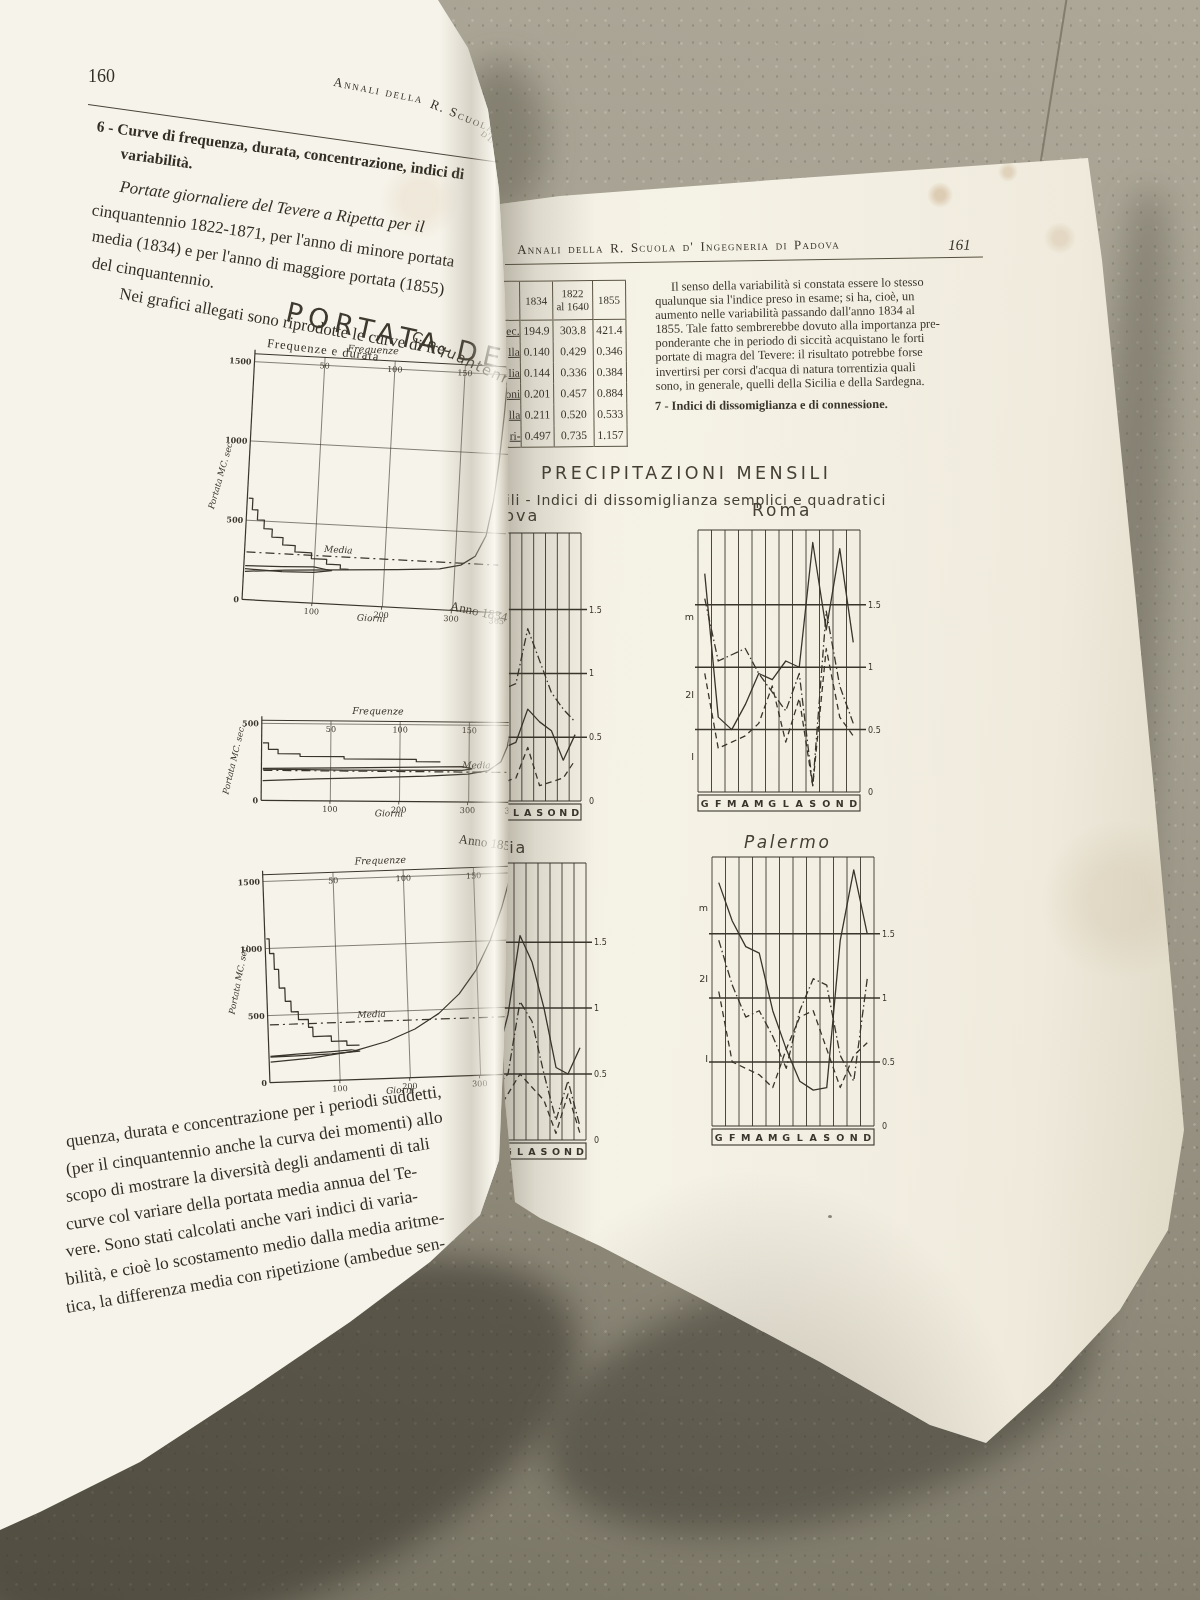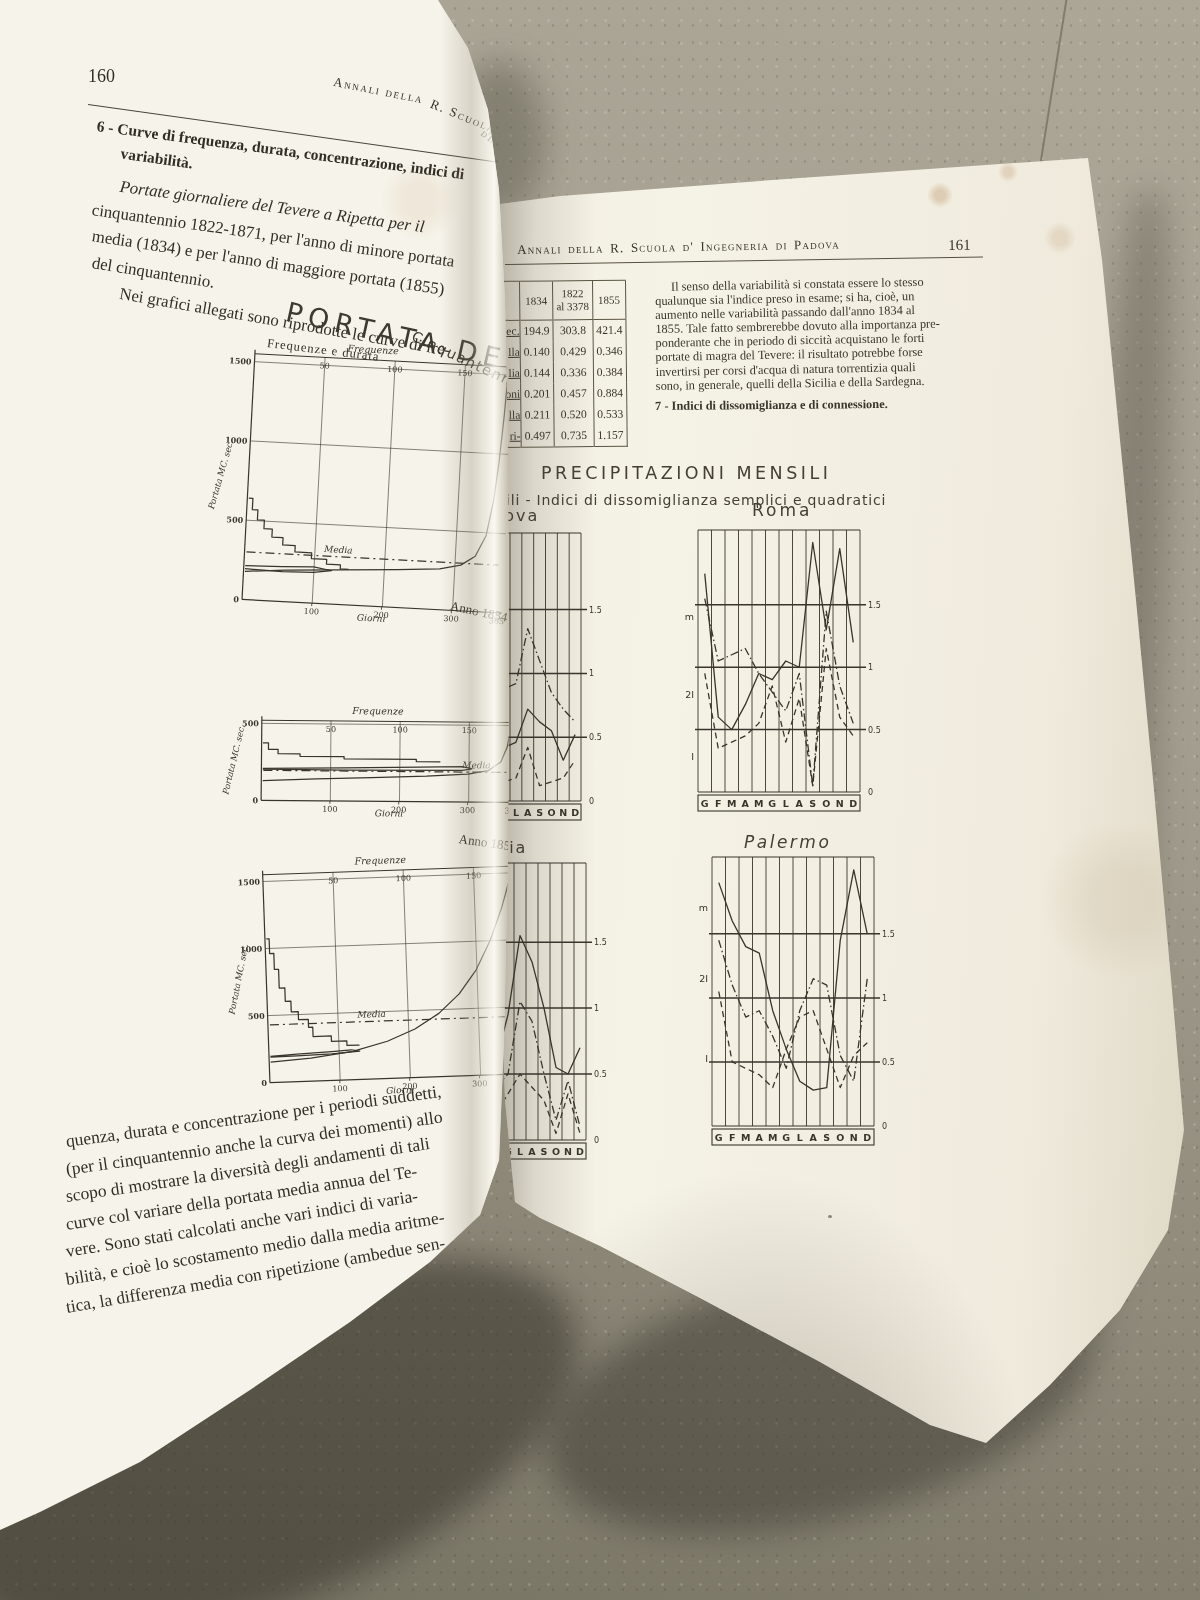--- a/index.html
+++ b/index.html
@@ -67,31 +67,31 @@
   <div class="blur-shadow" style="left:-60px;top:1300px;width:660px;height:300px;background:rgba(52,49,40,.55);transform:rotate(-24deg);"></div>
   <div class="blur-shadow" style="left:540px;top:1270px;width:560px;height:250px;background:rgba(52,49,40,.45);transform:rotate(-14deg);"></div>
   <div class="blur-shadow" style="left:1085px;top:190px;width:70px;height:1140px;background:rgba(66,62,50,.32);transform:rotate(3deg);border-radius:40%;"></div>
   <div class="blur-shadow" style="left:455px;top:60px;width:90px;height:160px;background:rgba(66,62,50,.35);"></div>
 
   <div class="page page-right">
     <div class="rp-spine"></div>
     <div class="rp-bottom"></div>
 
     <div class="tblock smallcaps" style="left:517px;top:242px;font-size:13px;letter-spacing:1.2px;word-spacing:2px;transform:rotate(-1deg);">Annali della R. Scuola d' Ingegneria di Padova</div>
-    <div class="tblock" style="left:948px;top:237px;font-size:15px;transform:rotate(-1deg);">161</div>
+    <div class="tblock" style="left:948px;top:237px;font-size:15px;transform:rotate(-1deg);font-style:italic;">161</div>
     <div class="rule" style="left:505px;top:264px;width:478px;transform:rotate(-0.9deg);"></div>
 
     <div class="tblock" style="left:496px;top:281px;transform:rotate(-0.6deg);">
       <table class="ptable">
           <thead>
             <tr>
               <th></th>
               <th>1834</th>
               <th>1822
-al 3378</th>
+al 1640</th>
               <th>1855</th>
             </tr>
           </thead>
           <tbody>
             <tr>
               <td>ec.</td>
               <td>194.9</td>
               <td>303.8</td>
               <td>421.4</td>
             </tr>

